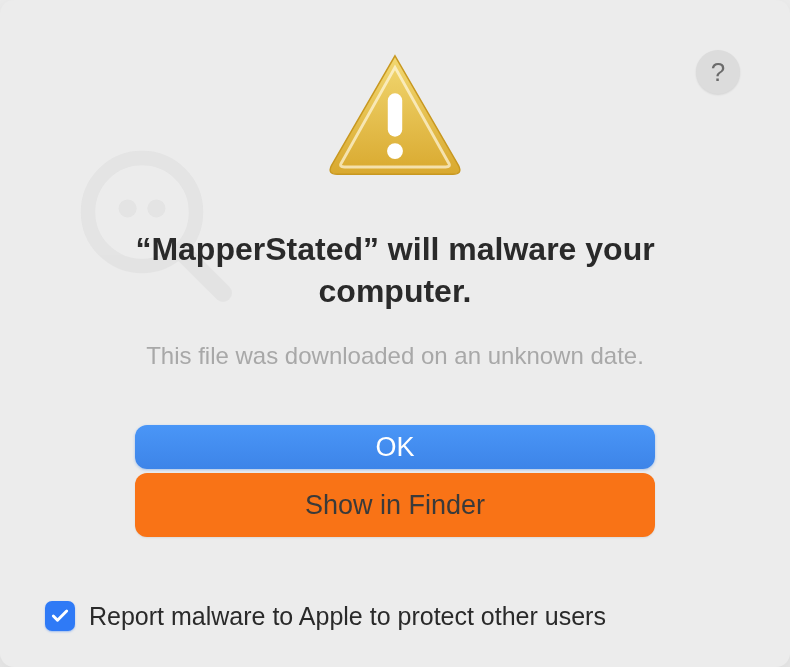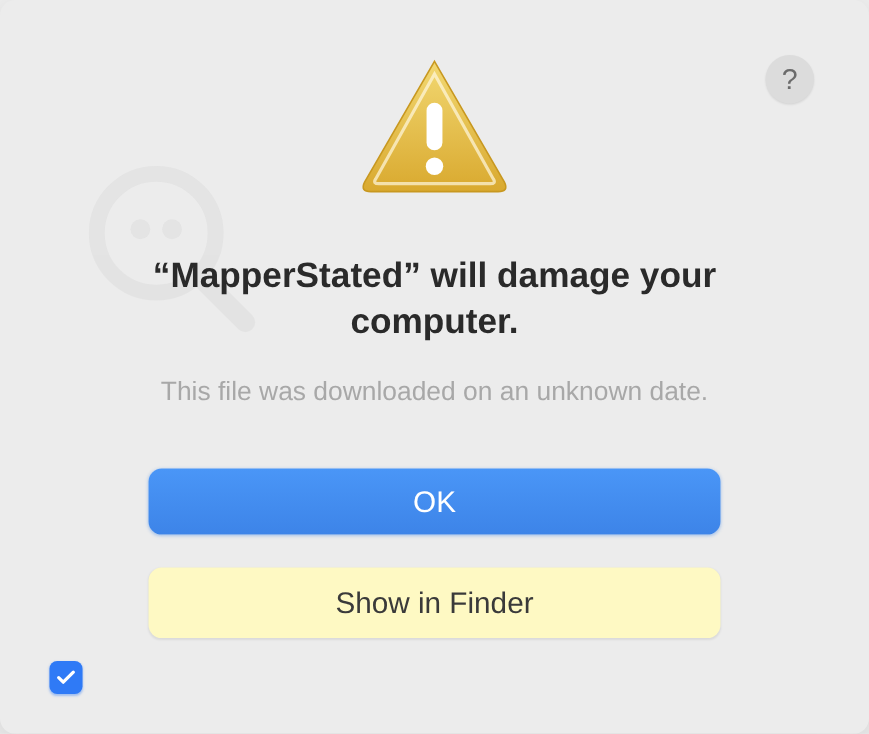--- a/index.html
+++ b/index.html
@@ -103,36 +103,36 @@
     
     .subtitle {
       font-size: 24px;
       color: #a8a8a8;
       text-align: left;
       margin-bottom: 55px;
     }
     
     .button-primary {
       width: 520px;
-      height: 60px;
+      height: 44px;
       background: linear-gradient(180deg, #4a96f7 0%, #3d84e8 100%);
       border: none;
       border-radius: 12px;
       color: #ffffff;
       font-size: 27px;
       font-weight: 400;
       cursor: pointer;
-      margin-bottom: 30px;
+      margin-bottom: 4px;
       box-shadow: 0 1px 3px rgba(61,132,232,0.4);
     }
     
     .button-secondary {
       width: 520px;
       height: 64px;
-      background: #fef9c3;
+      background: #f97316;
       border: none;
       border-radius: 12px;
       color: #3a3a3a;
       font-size: 27px;
       font-weight: 400;
       cursor: pointer;
       box-shadow: 0 1px 2px rgba(0,0,0,0.08);
     }
     
     .checkbox-row {
@@ -193,31 +193,32 @@
             <stop offset="100%" stop-color="#d9a92f"></stop>
           </linearGradient>
         </defs>
         <path d="M 50 4 L 94 80 Q 97 86 90 86 L 10 86 Q 3 86 6 80 Z" fill="url(#warnGrad)" stroke="#c89820" stroke-width="1"></path>
         <path d="M 50 12 L 87 78 Q 89 81 85 81 L 15 81 Q 11 81 13 78 Z" fill="none" stroke="#fff8e0" stroke-width="2" opacity="0.7"></path>
         <rect x="45" y="30" width="10" height="30" rx="5" fill="#ffffff"></rect>
         <circle cx="50" cy="70" r="5.5" fill="#ffffff"></circle>
       </svg>
     </div>
 
-    <div class="title">“MapperStated” will damage your computer.</div>
+    <div class="title">“MapperStated” will malware your computer.</div>
 
     <div class="subtitle">This file was downloaded on an unknown date.</div>
 
     <button class="button-primary">OK</button>
 
     <button class="button-secondary">Show in Finder</button>
 
   </div>
 
   <div class="checkbox-row">
     <div class="checkbox">
       <svg viewBox="0 0 24 24">
         <path d="M 4 12 L 9 17 L 20 6" fill="none" stroke="#ffffff" stroke-width="3.5" stroke-linecap="round" stroke-linejoin="round"></path>
       </svg>
     </div>
+    <div class="checkbox-label">Report malware to Apple to protect other users</div>
   </div>
 
 </div>
 
 </body></html>

